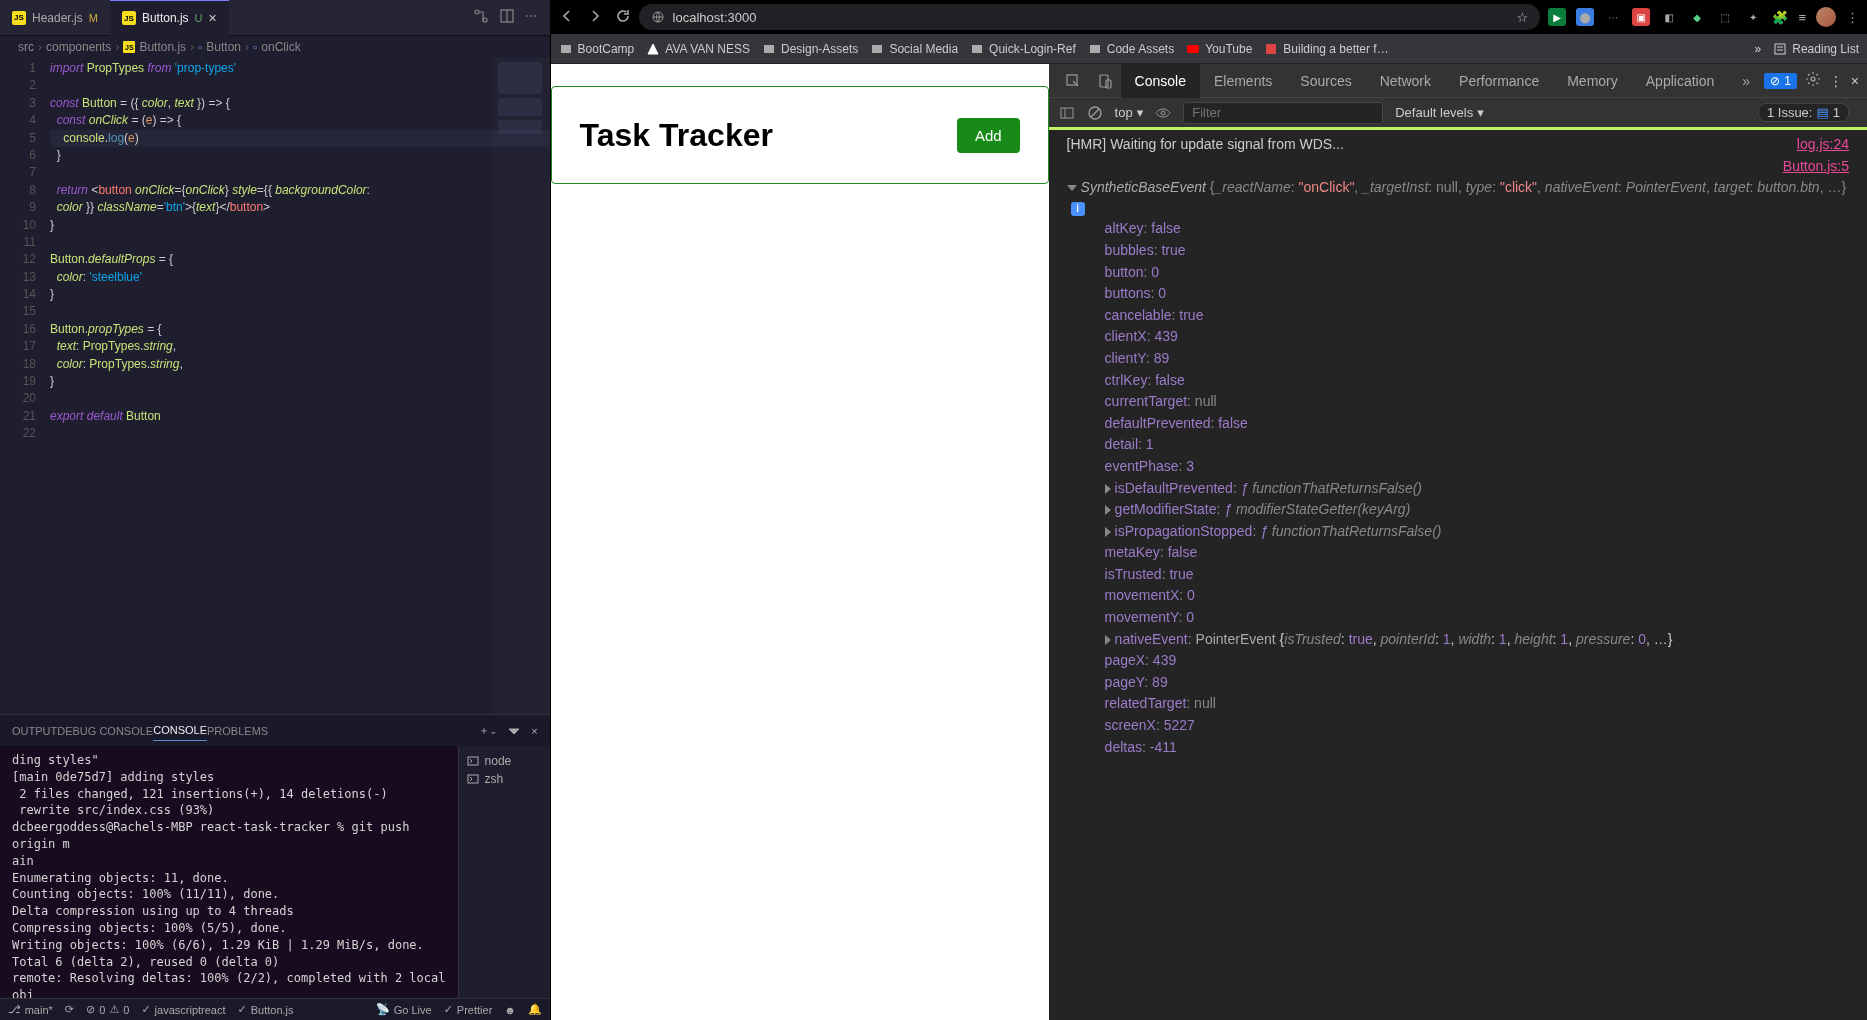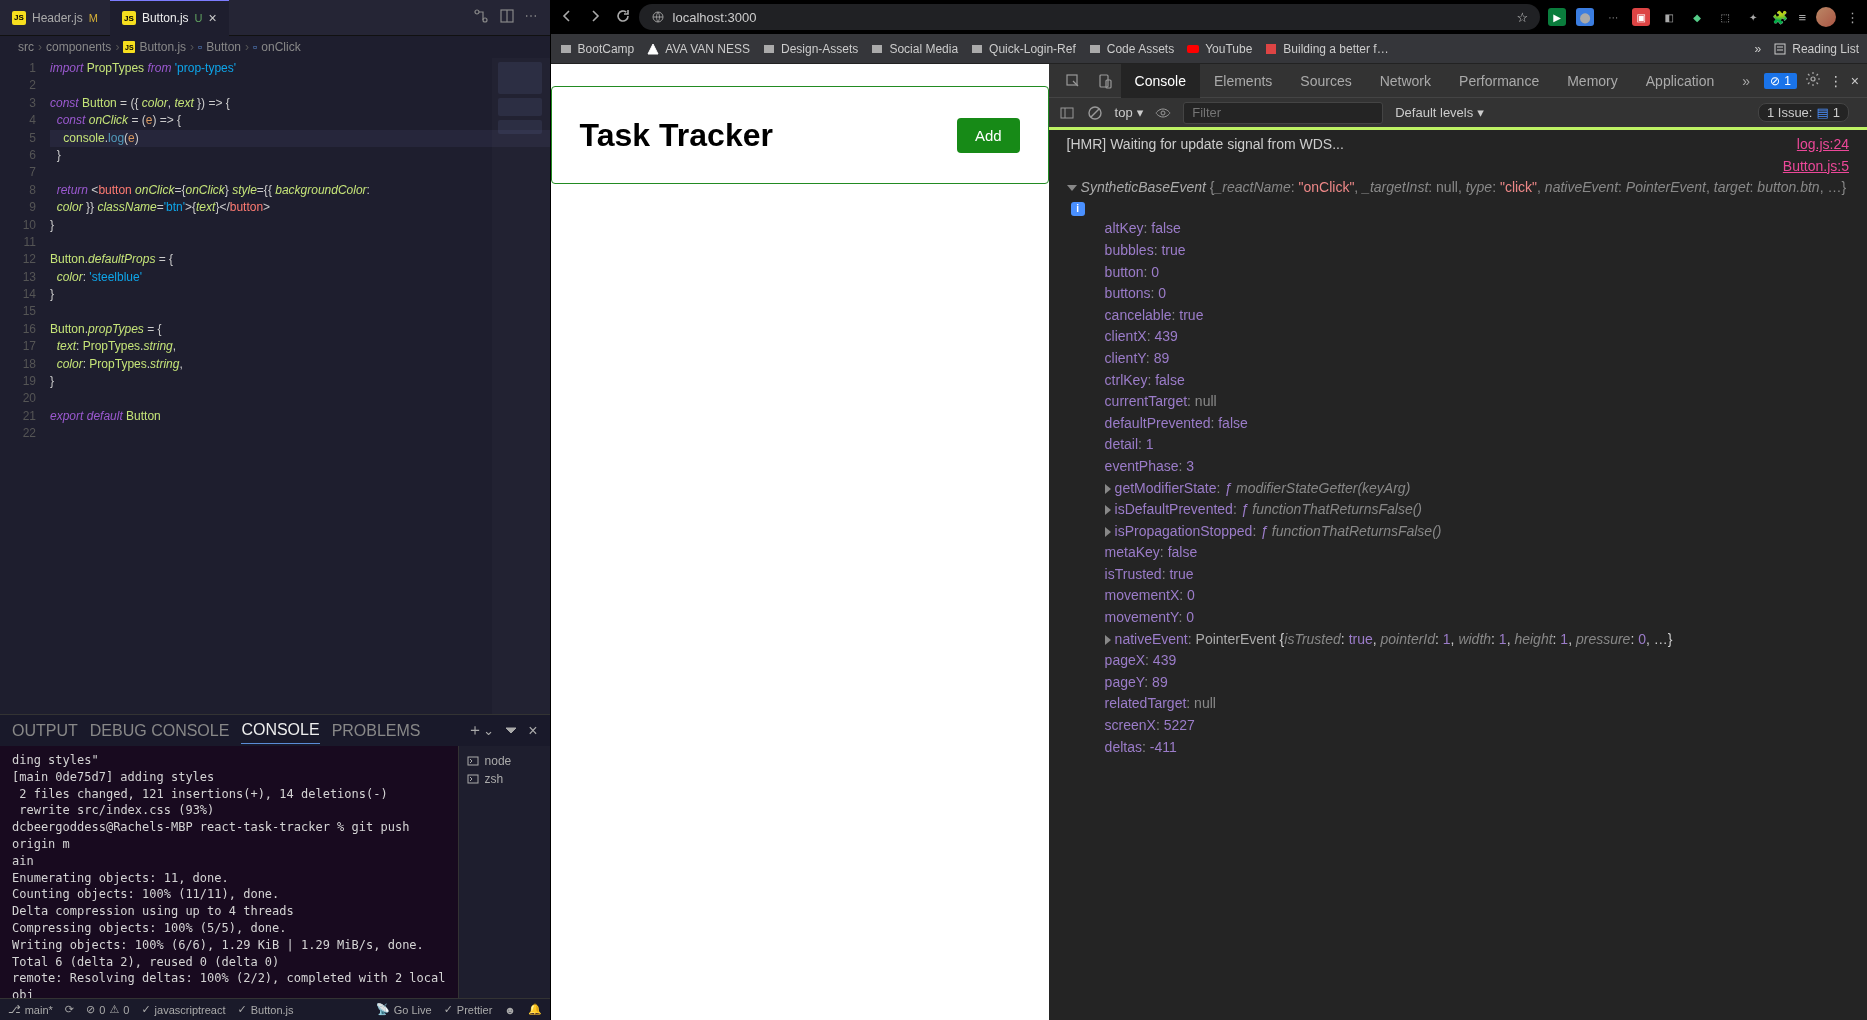--- a/index.html
+++ b/index.html
@@ -25,21 +25,21 @@
 .vs-breadcrumb .cube { color: #5a8cd6; }
 
 .editor-area { flex: 1; display: flex; position: relative; overflow: hidden; }
 .gutter { width: 50px; text-align: right; padding-right: 14px; color: #555; font-size: 12px; line-height: 1.45; padding-top: 2px; }
 .gutter .ln { height: 17.4px; }
 .code { flex: 1; font-size: 12px; line-height: 1.45; white-space: pre; padding-top: 2px; }
 .code .line { height: 17.4px; }
 .minimap { position: absolute; right: 0; top: 0; width: 58px; height: 100%; background: rgba(255,255,255,0.02); }
 .minimap-blob { position: absolute; left: 6px; width: 44px; background: rgba(120,140,200,0.12); border-radius: 2px; }
 
-.term-tabs { display: flex; align-items: center; height: 32px; background: #19192a; border-top: 1px solid #333; padding: 0 12px; gap: 12px; font-size: 16px; color: #888; }
+.term-tabs { display: flex; align-items: center; height: 32px; background: #19192a; border-top: 1px solid #333; padding: 0 12px; gap: 0; font-size: 11px; color: #888; }
 .term-tab { cursor: pointer; padding: 4px 0; }
 .term-tab.active { color: #eee; border-bottom: 1px solid #5a8cd6; }
 .term-tabs-actions { margin-left: auto; display: flex; gap: 10px; color: #aaa; align-items: center; }
 .term-tabs-actions svg { width: 14px; height: 14px; }
 
 .terminal-wrap { display: flex; height: 252px; background: #180a1f; }
 .terminal { flex: 1; padding: 6px 12px; font-size: 12px; line-height: 1.4; color: #d4d4d4; white-space: pre-wrap; overflow: hidden; }
 .term-side { width: 92px; background: #1e1e2e; padding: 6px 8px; font-size: 12px; color: #aaa; border-left: 1px solid #333; }
 .term-side-item { display: flex; align-items: center; gap: 6px; padding: 2px 0; }
 .term-side-item svg { width: 12px; height: 12px; }
@@ -475,26 +475,26 @@
           <div class="cl">
             <span class="content obj-entry"><span class="ck">defaultPrevented</span><span class="cg">: </span><span class="cn">false</span></span>
           </div>
           <div class="cl">
             <span class="content obj-entry"><span class="ck">detail</span><span class="cg">: </span><span class="cn">1</span></span>
           </div>
           <div class="cl">
             <span class="content obj-entry"><span class="ck">eventPhase</span><span class="cg">: </span><span class="cn">3</span></span>
           </div>
           <div class="cl">
+            <span class="content obj-entry"><span class="tri"></span><span class="ck">isDefaultPrevented</span><span class="cg">: </span><span class="ci cg"><span class="cn">ƒ</span> functionThatReturnsFalse()</span></span>
+          </div>
+          <div class="cl">
             <span class="content obj-entry"><span class="tri"></span><span class="ck">getModifierState</span><span class="cg">: </span><span class="ci cg"><span class="cn">ƒ</span> modifierStateGetter(keyArg)</span></span>
           </div>
           <div class="cl">
-            <span class="content obj-entry"><span class="tri"></span><span class="ck">isDefaultPrevented</span><span class="cg">: </span><span class="ci cg"><span class="cn">ƒ</span> functionThatReturnsFalse()</span></span>
-          </div>
-          <div class="cl">
             <span class="content obj-entry"><span class="tri"></span><span class="ck">isPropagationStopped</span><span class="cg">: </span><span class="ci cg"><span class="cn">ƒ</span> functionThatReturnsFalse()</span></span>
           </div>
           <div class="cl">
             <span class="content obj-entry"><span class="ck">metaKey</span><span class="cg">: </span><span class="cn">false</span></span>
           </div>
           <div class="cl">
             <span class="content obj-entry"><span class="ck">isTrusted</span><span class="cg">: </span><span class="cn">true</span></span>
           </div>
           <div class="cl">
             <span class="content obj-entry"><span class="ck">movementX</span><span class="cg">: </span><span class="cn">0</span></span>

